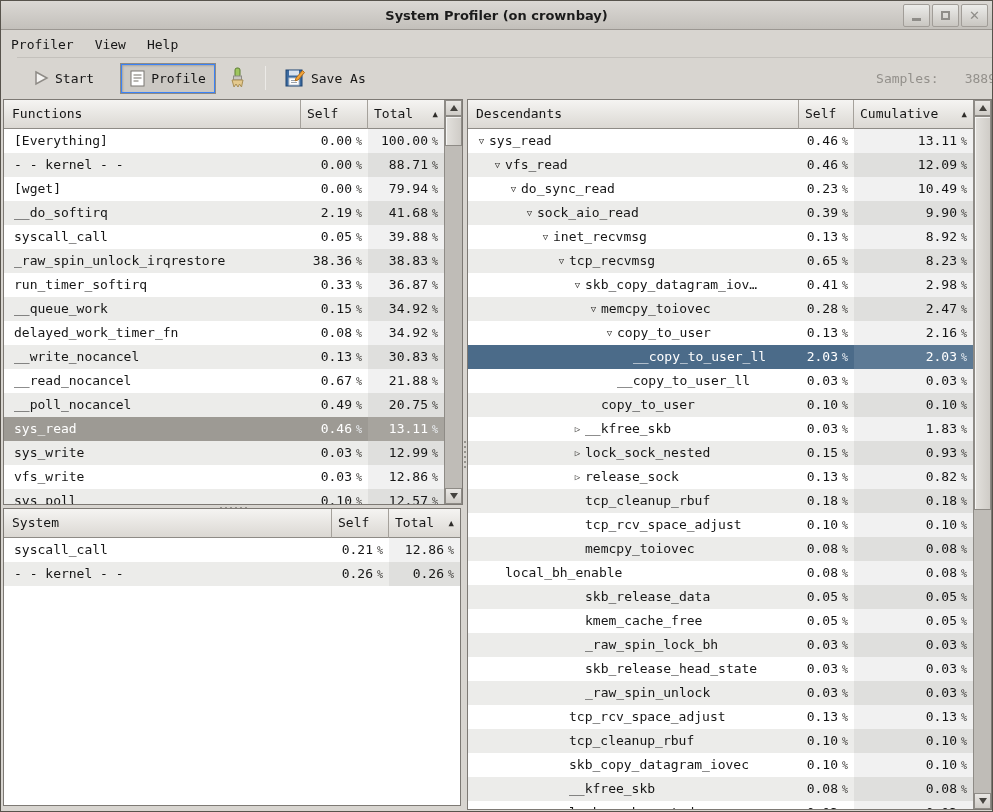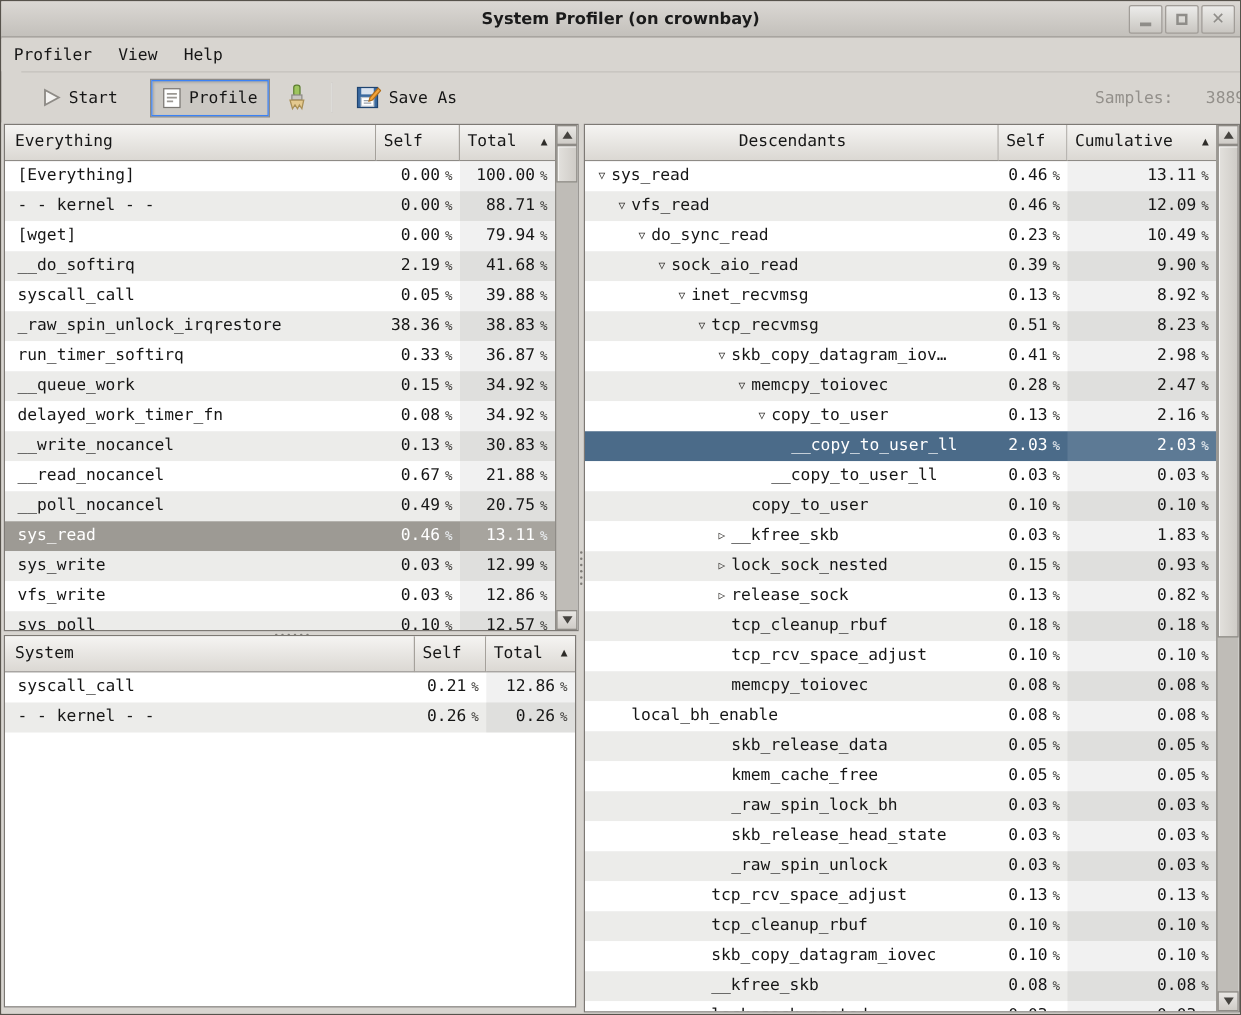--- a/index.html
+++ b/index.html
@@ -93,21 +93,21 @@
   .panel-functions .cell-total { width:76px; }
   .panel-functions .rows { margin-right:18px; }
   .panel-functions .thead { margin-right:18px; }
 
   .panel-callers .cell-self { width:57px; }
   .panel-callers .cell-total { width:71px; }
 
   .panel-desc .cell-self { width:55px; }
   .panel-desc .cell-total { width:119px; }
   .panel-desc .rows { margin-right:18px; }
-  .panel-desc .thead { margin-right:18px;text-align:center; }
+  .panel-desc .thead { margin-right:18px; }
 
   .expander { width:15px; flex:none; font-size:9px; color:#33312e; text-align:center; }
   .sel-blue .expander { color:#fff; }
 
   
   .vscroll {
     position:absolute; top:0; right:0; width:18px; bottom:0;
     background:#bfbcb7; border-left:1px solid #8e8b86;
   }
   .stepper {
@@ -199,21 +199,21 @@
     <div class="samples">
       <span>Samples:</span>
       <span>3889</span>
     </div>
   </div>
 
   <div class="main">
 
     <div class="panel panel-functions">
       <div class="thead">
-        <div class="th th-name">Everything</div>
+        <div class="th th-name">Functions</div>
         <div class="th th-val cell-self">Self</div>
         <div class="th th-val cell-total">
           <span>Total</span>
           <span class="sort-arrow">▲</span>
         </div>
       </div>
       <div class="rows" style="height:375px;">
           <div class="tv-row">
             <div class="cell cell-name">
               <span>[Everything]</span>
@@ -431,21 +431,21 @@
               <span>inet_recvmsg</span>
             </div>
             <div class="cell cell-val cell-self"><span class="num">0.13</span><span class="pct">%</span></div>
             <div class="cell cell-val cell-total sorted"><span class="num">8.92</span><span class="pct">%</span></div>
           </div>
           <div class="tv-row alt">
             <div class="cell cell-name" style="padding-left: 86px;">
               <span class="expander">▽</span>
               <span>tcp_recvmsg</span>
             </div>
-            <div class="cell cell-val cell-self"><span class="num">0.51</span><span class="pct">%</span></div>
+            <div class="cell cell-val cell-self"><span class="num">0.65</span><span class="pct">%</span></div>
             <div class="cell cell-val cell-total sorted"><span class="num">8.23</span><span class="pct">%</span></div>
           </div>
           <div class="tv-row">
             <div class="cell cell-name" style="padding-left: 102px;">
               <span class="expander">▽</span>
               <span>skb_copy_datagram_iov…</span>
             </div>
             <div class="cell cell-val cell-self"><span class="num">0.41</span><span class="pct">%</span></div>
             <div class="cell cell-val cell-total sorted"><span class="num">2.98</span><span class="pct">%</span></div>
           </div>

